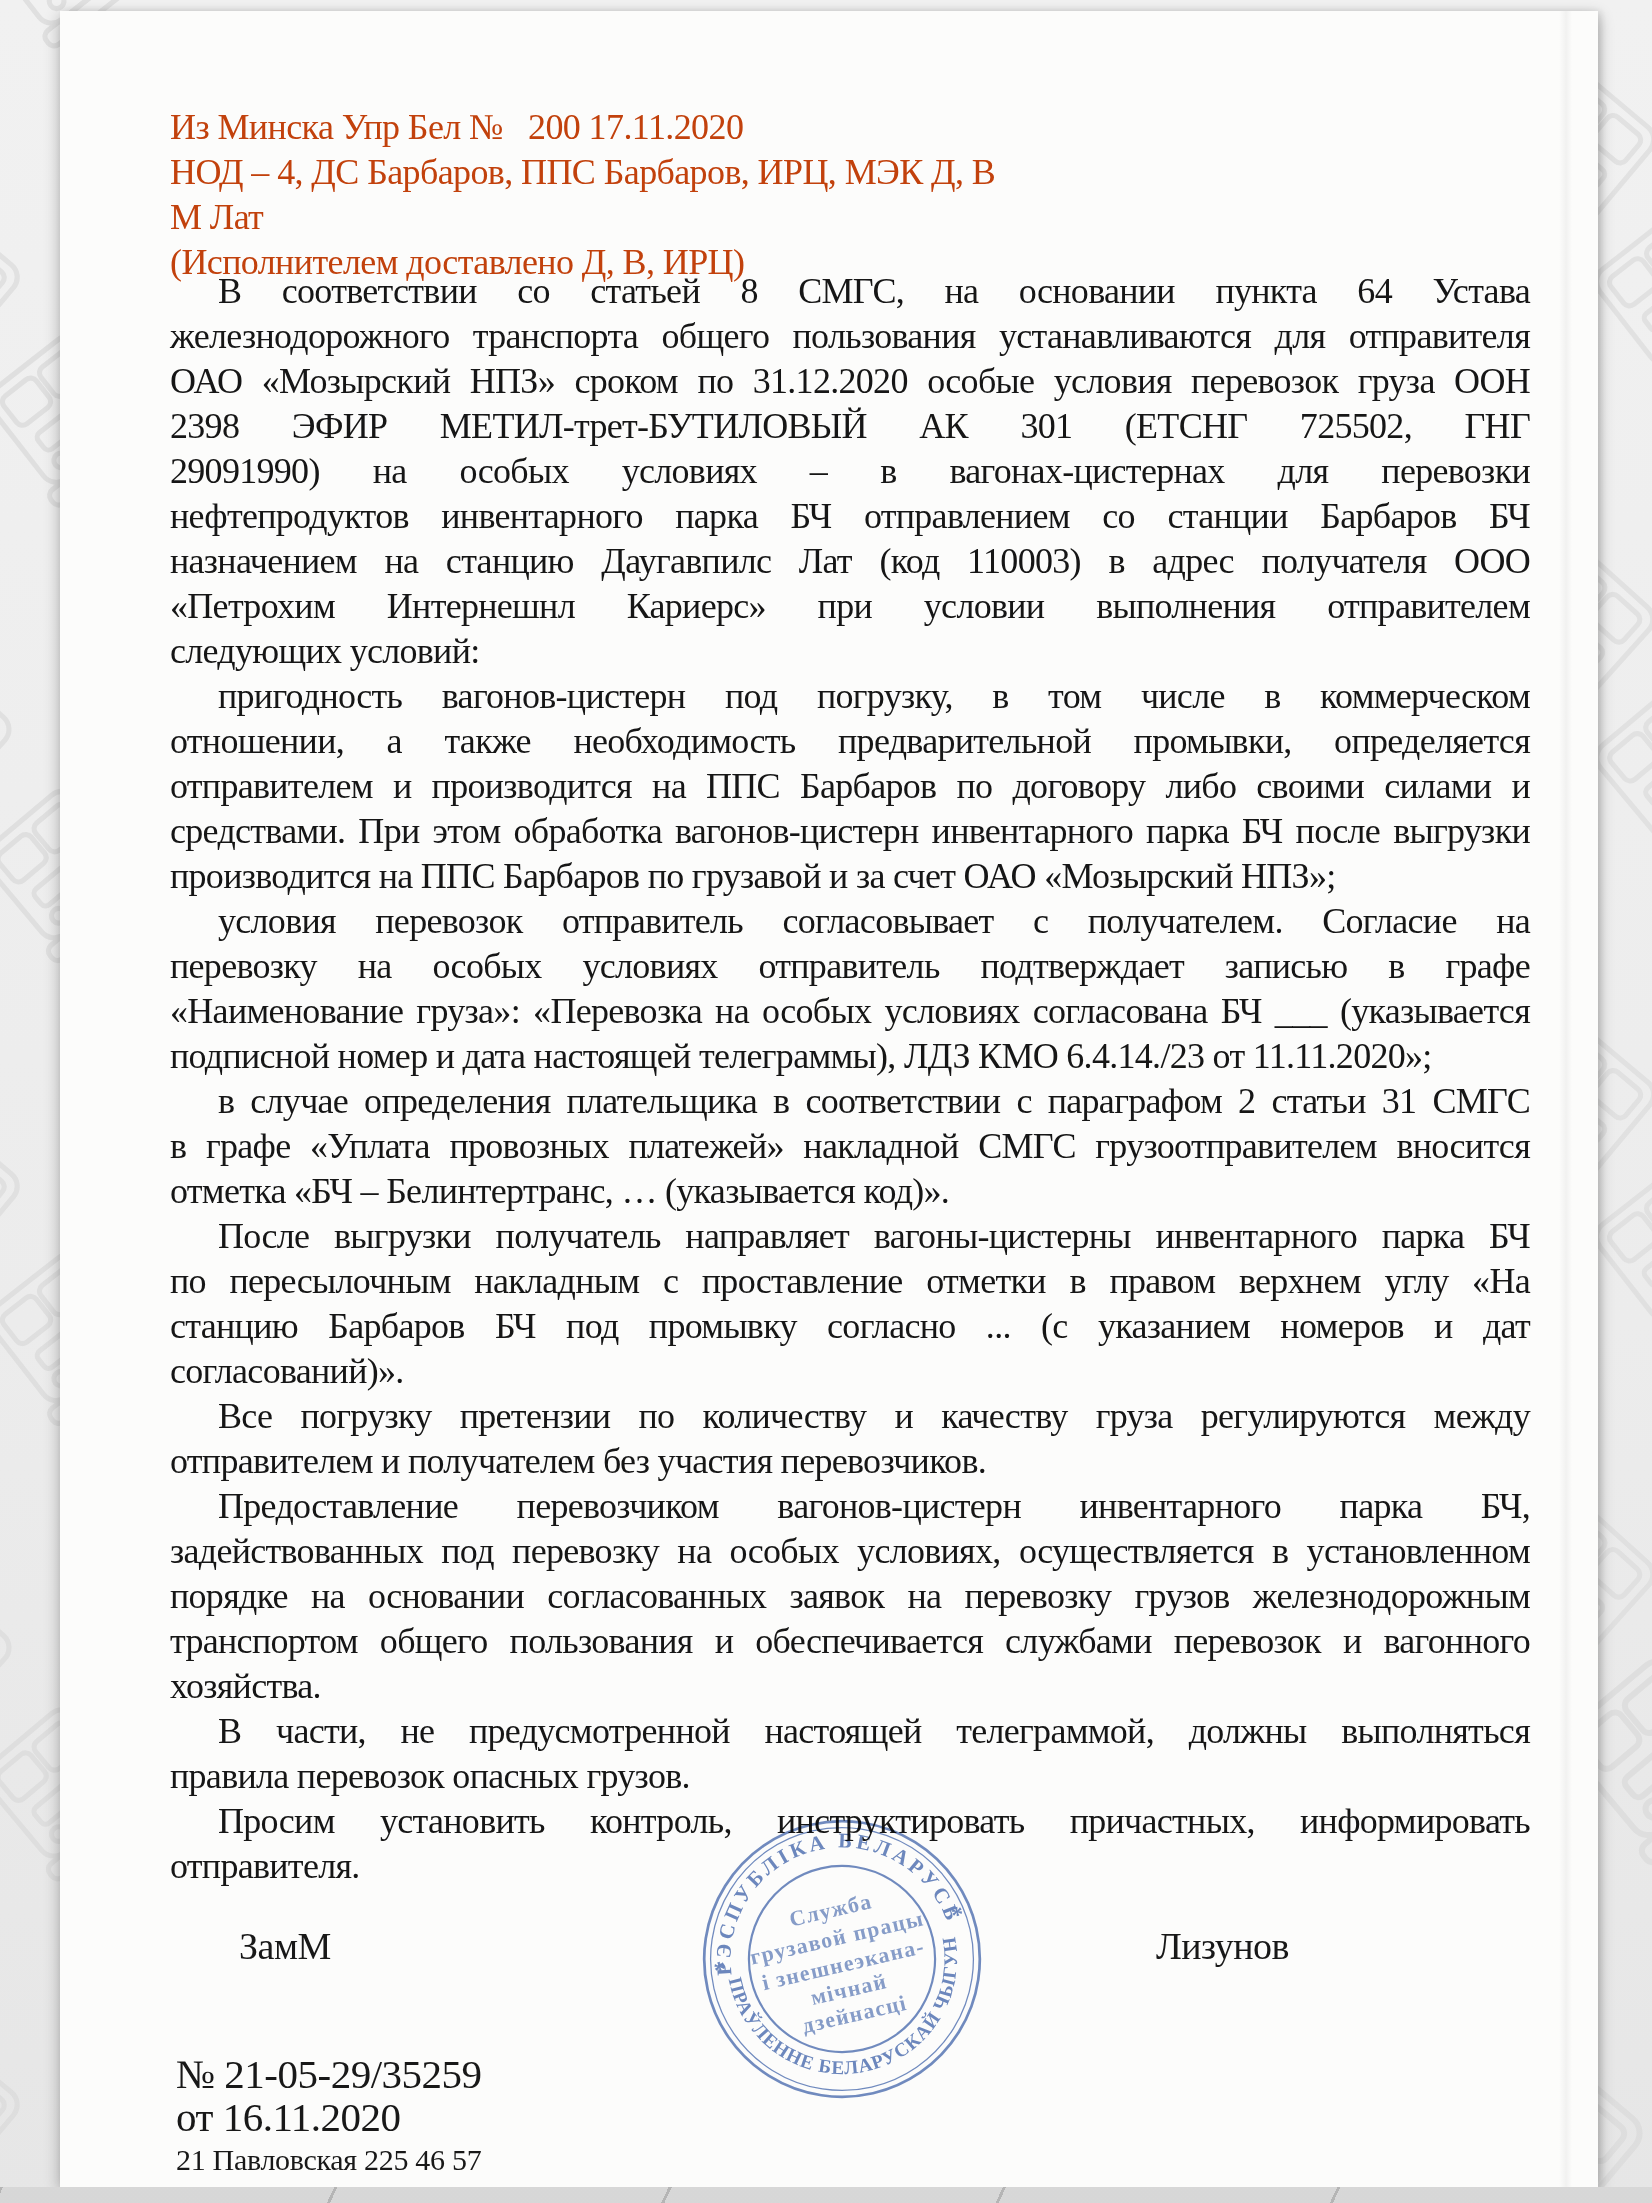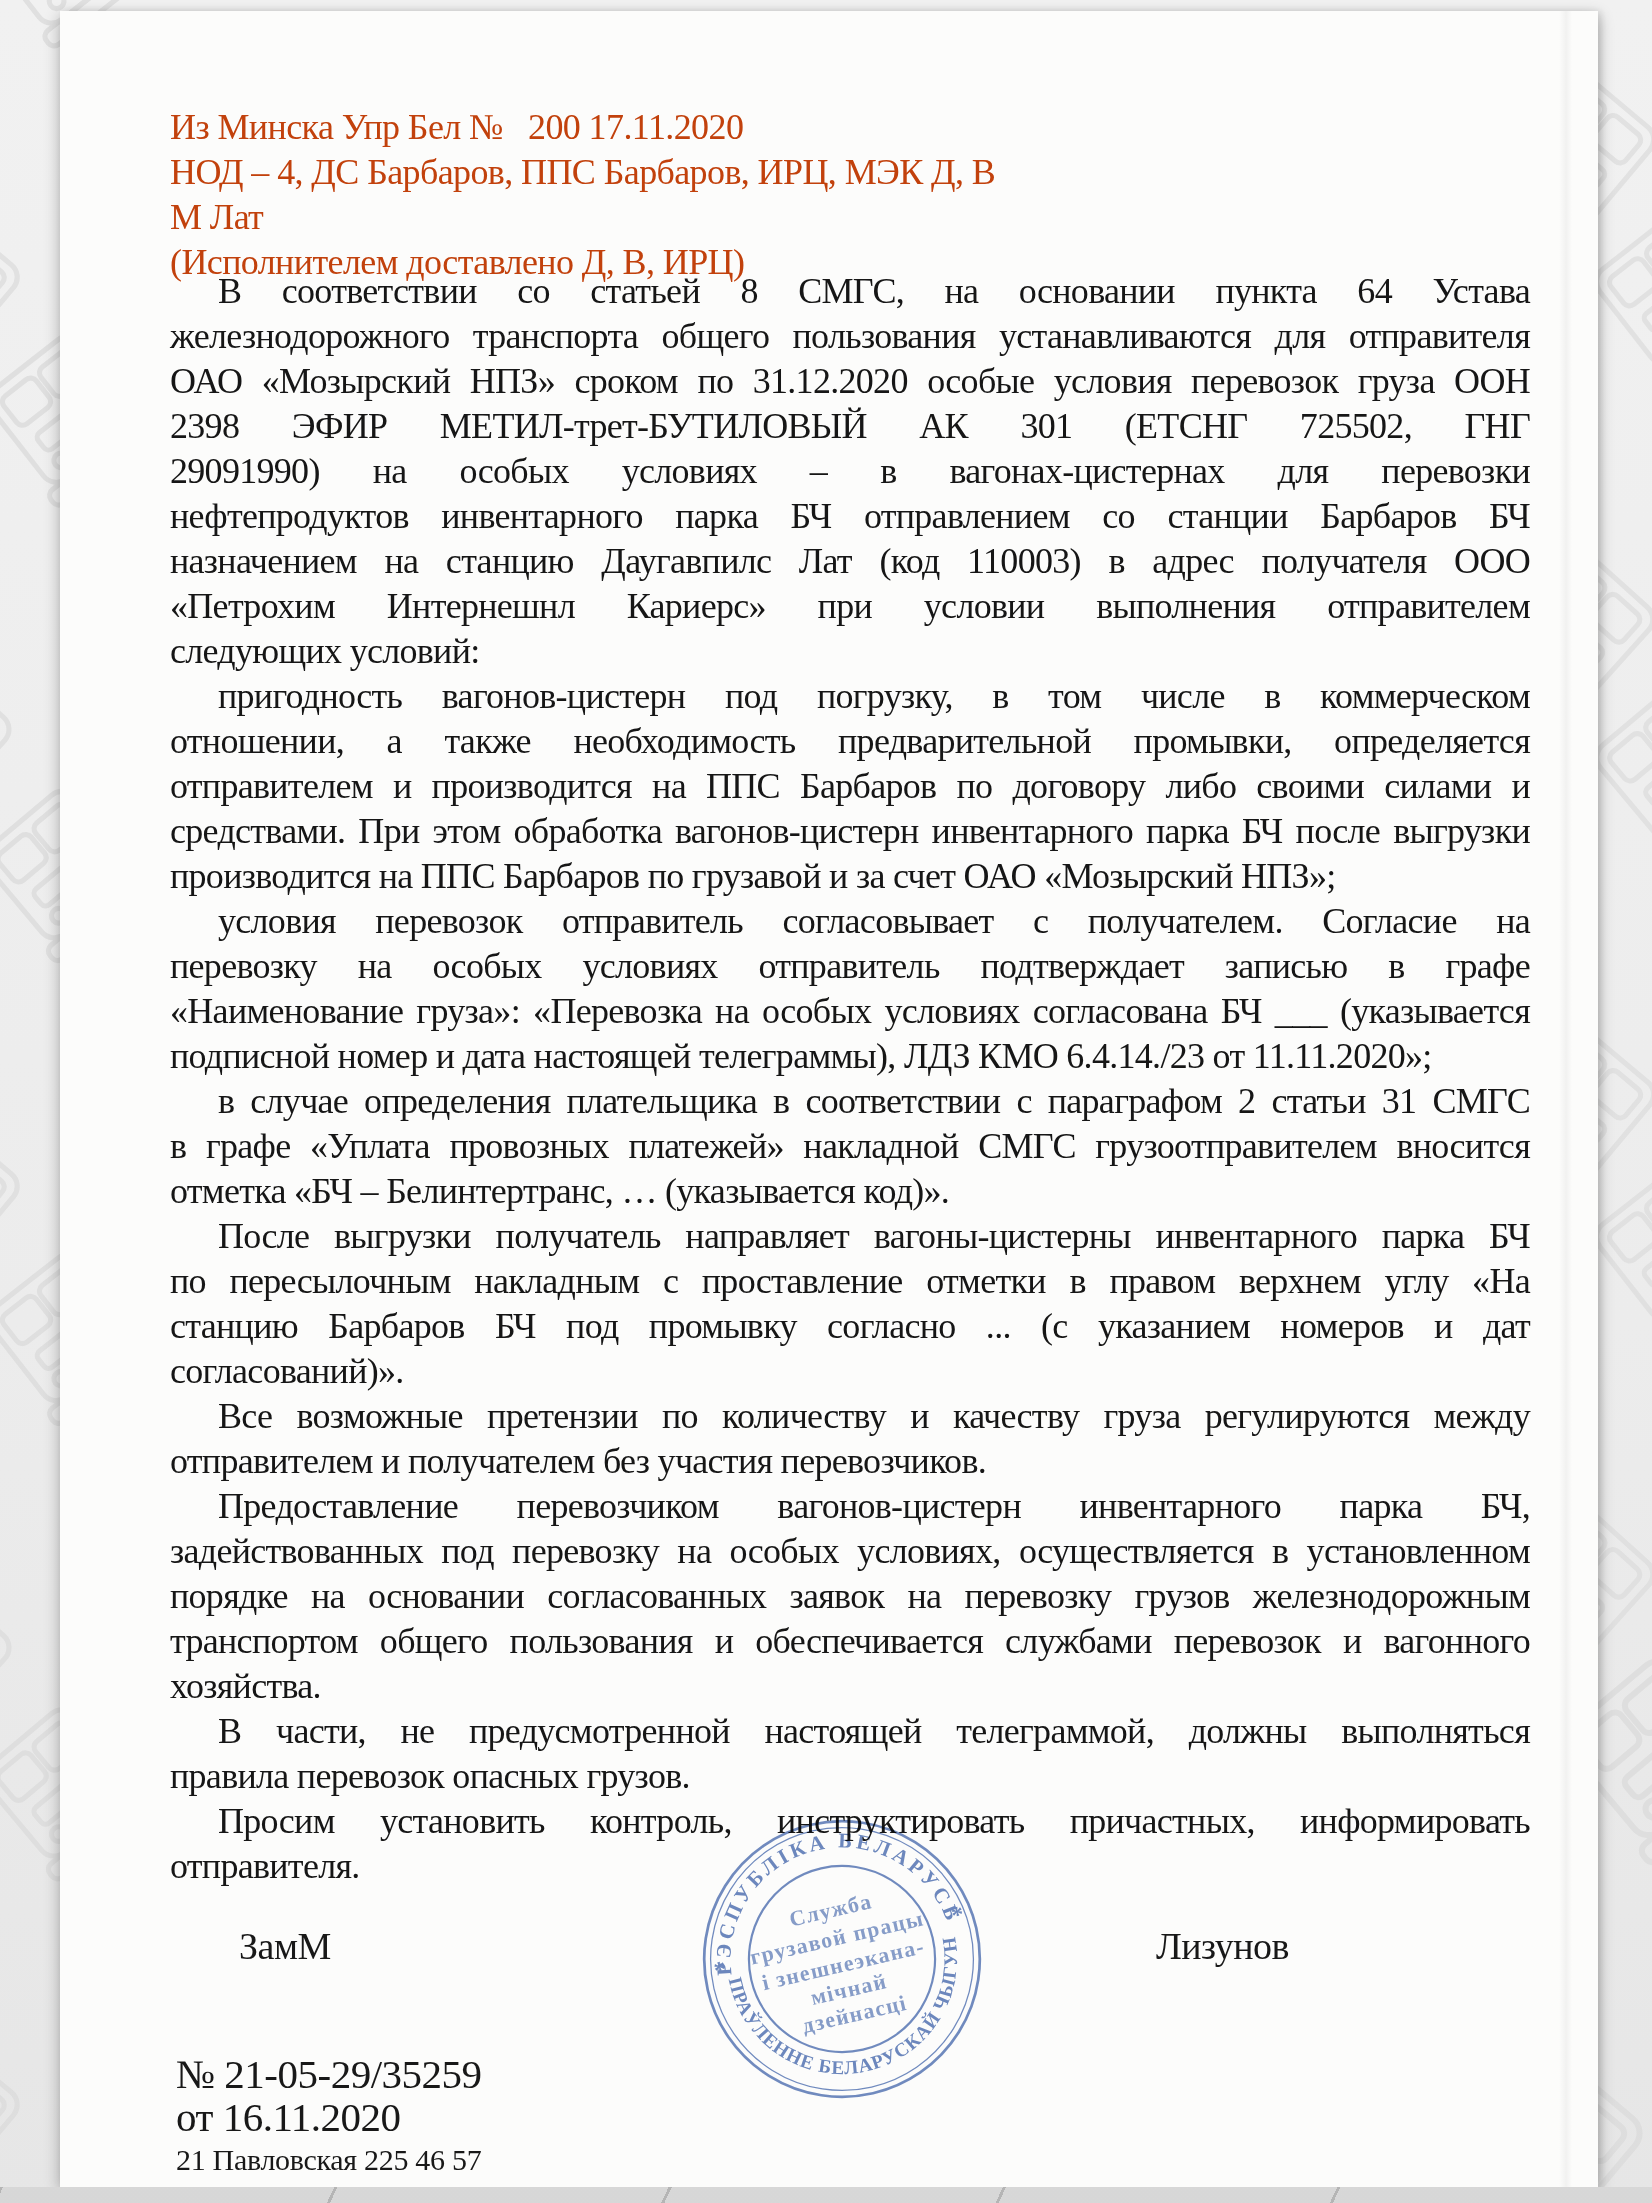--- a/index.html
+++ b/index.html
@@ -127,21 +127,21 @@
       <div class="line jfull">перевозку на особых условиях отправитель подтверждает записью в графе</div>
       <div class="line jfull">«Наименование груза»: «Перевозка на особых условиях согласована БЧ ___ (указывается</div>
       <div class="line">подписной номер и дата настоящей телеграммы), ЛДЗ КМО 6.4.14./23  от 11.11.2020»;</div>
       <div class="line first jfull">в случае определения плательщика в соответствии с параграфом 2 статьи 31 СМГС</div>
       <div class="line jfull">в графе «Уплата провозных платежей» накладной СМГС грузоотправителем вносится</div>
       <div class="line">отметка «БЧ – Белинтертранс, … (указывается код)».</div>
       <div class="line first jfull">После выгрузки получатель направляет вагоны-цистерны инвентарного парка БЧ</div>
       <div class="line jfull">по пересылочным накладным с проставление отметки в правом верхнем углу «На</div>
       <div class="line jfull">станцию Барбаров БЧ под промывку согласно ... (с указанием номеров и дат</div>
       <div class="line">согласований)».</div>
-      <div class="line first jfull">Все возможные претензии по количеству и качеству груза регулируются между</div>
+      <div class="line first jfull">Все погрузку претензии по количеству и качеству груза регулируются между</div>
       <div class="line">отправителем и получателем без участия перевозчиков.</div>
       <div class="line first jfull">Предоставление перевозчиком вагонов-цистерн инвентарного парка БЧ,</div>
       <div class="line jfull">задействованных под перевозку на особых условиях, осуществляется в установленном</div>
       <div class="line jfull">порядке на основании согласованных заявок на перевозку грузов железнодорожным</div>
       <div class="line jfull">транспортом общего пользования и обеспечивается службами перевозок и вагонного</div>
       <div class="line">хозяйства.</div>
       <div class="line first jfull">В части, не предусмотренной настоящей телеграммой, должны выполняться</div>
       <div class="line">правила перевозок опасных грузов.</div>
       <div class="line first jfull">Просим установить контроль, инструктировать причастных, информировать</div>
       <div class="line">отправителя.</div>

